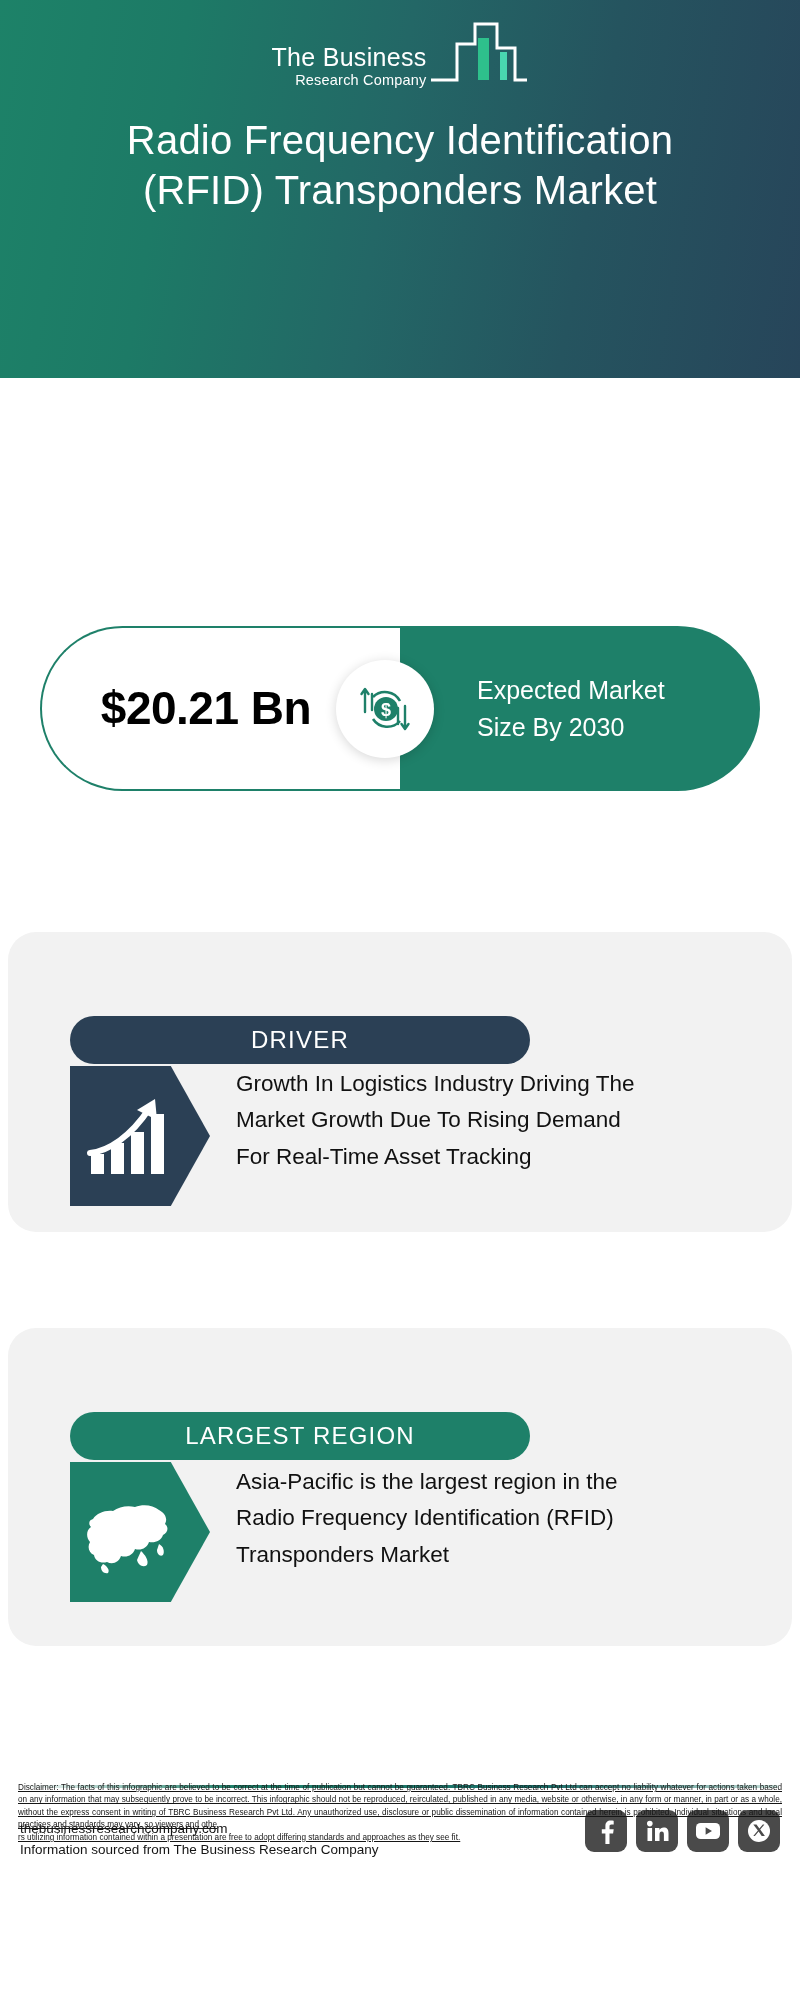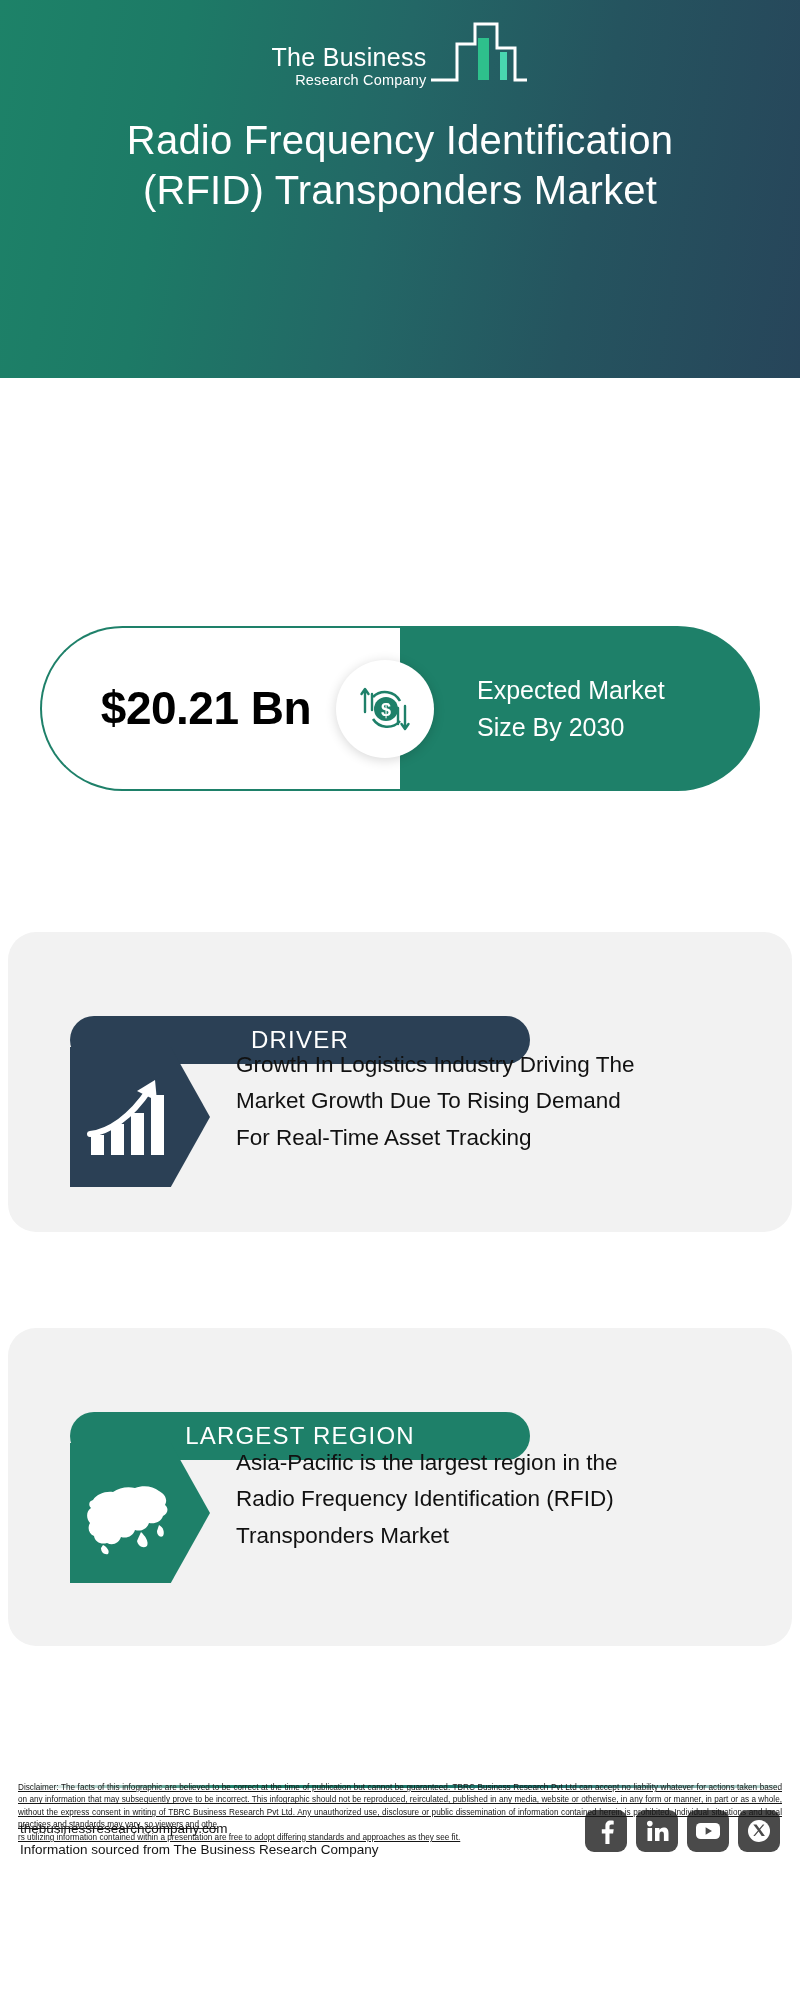--- a/index.html
+++ b/index.html
@@ -186,21 +186,21 @@
     color: #ffffff;
     font-size: 24px;
     letter-spacing: 1.2px;
   }
   .pill-driver { background: #2b4055; }
   .pill-region { background: #1e8069; }
 
   .panel-body {
     position: absolute;
     left: 62px;
-    top: 115px;
+    top: 134px;
     display: flex;
     align-items: flex-start;
   }
   .pent {
     width: 140px;
     height: 140px;
     flex: 0 0 140px;
     clip-path: polygon(0 0, 72% 0, 100% 50%, 72% 100%, 0 100%);
     display: flex;
     align-items: center;

